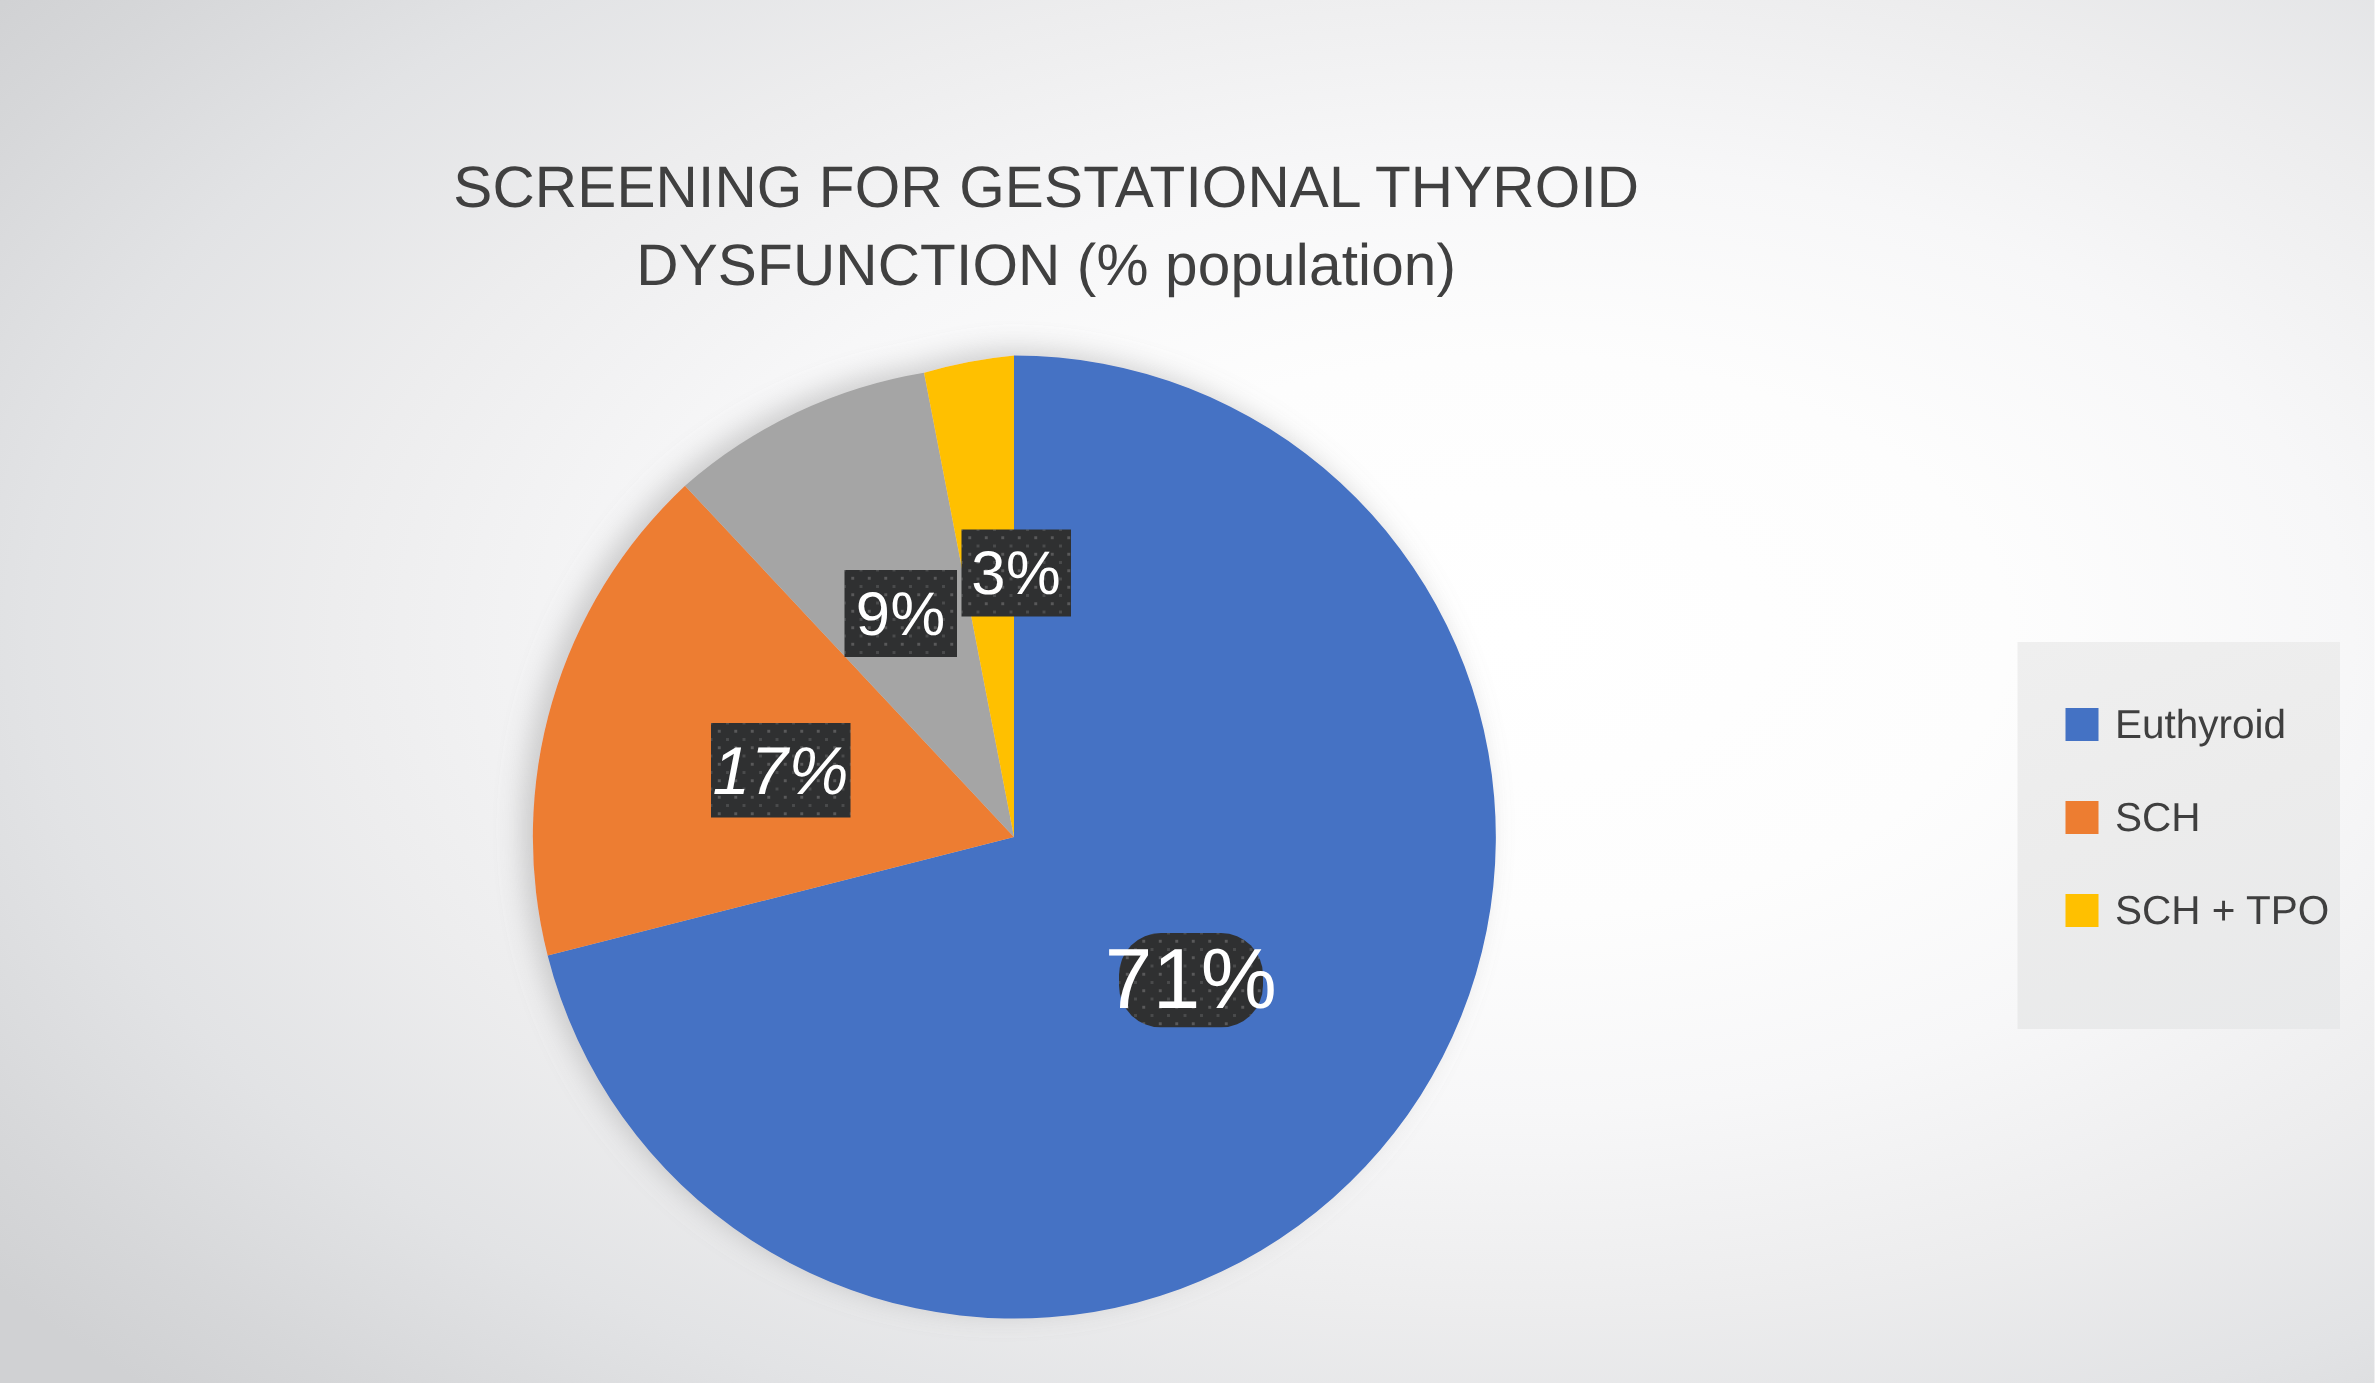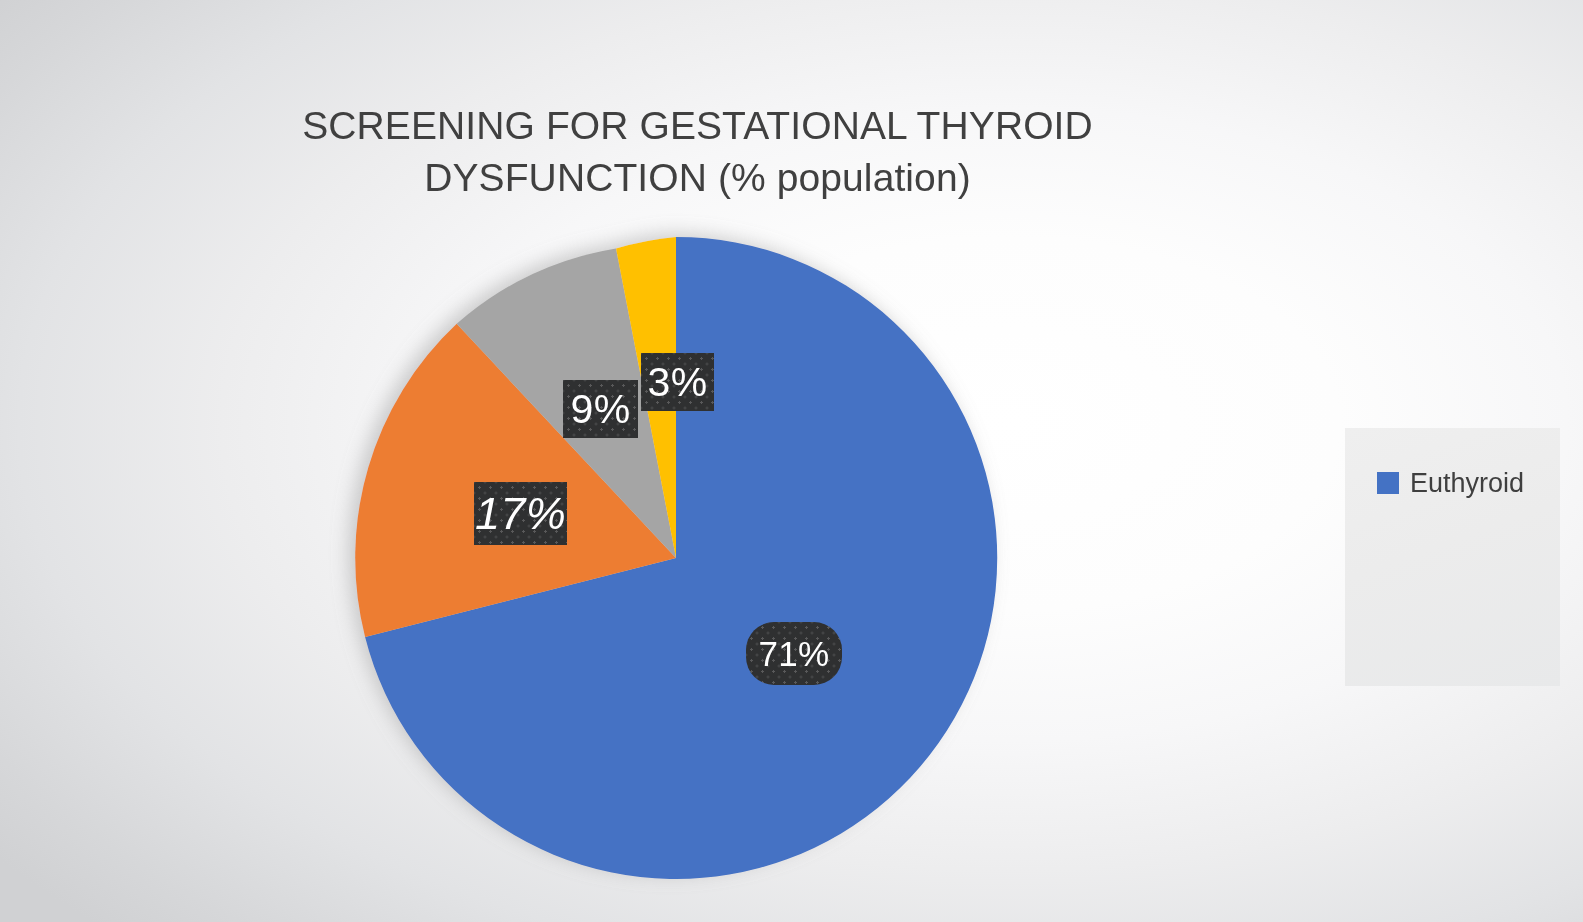--- a/index.html
+++ b/index.html
@@ -84,21 +84,21 @@
     display: flex;
     align-items: center;
     justify-content: center;
     font-size: 44px;
     line-height: 1;
     letter-spacing: 0.3px;
     padding: 0;
     box-sizing: border-box;
     white-space: nowrap;
   }
-  #label-euthyroid { left: 746px; top: 622px; width: 96px; height: 63px; font-size: 35px; border-radius: 28px; }
+  #label-euthyroid { left: 746px; top: 622px; width: 96px; height: 63px; font-size: 57px; border-radius: 28px; }
   #label-sch       { left: 474px; top: 482px; width: 93px; height: 63px; font-size: 45px; font-style: italic; }
   #label-tpo       { left: 563px; top: 380px; width: 75px; height: 58px; font-size: 41px; }
   #label-schtpo    { left: 641px; top: 353px; width: 73px; height: 58px; font-size: 41px; }
 
   
   #legend {
     position: absolute;
     left: 1345px;
     top: 428px;
     width: 215px;
@@ -161,15 +161,23 @@
     <div class="data-label" id="label-sch" style="color: rgb(255, 255, 255);">17%</div>
     <div class="data-label" id="label-tpo" style="color: rgb(255, 255, 255);">9%</div>
     <div class="data-label" id="label-schtpo" style="color: rgb(255, 255, 255);">3%</div>
   </div>
 
   <div id="legend">
     <div class="legend-item">
       <span class="legend-swatch" style="background: rgb(68, 114, 196);"></span>
       <span class="legend-label">Euthyroid</span>
     </div>
+    <div class="legend-item">
+      <span class="legend-swatch" style="background: rgb(237, 125, 49);"></span>
+      <span class="legend-label">SCH</span>
+    </div>
+    <div class="legend-item">
+      <span class="legend-swatch" style="background: rgb(255, 192, 0);"></span>
+      <span class="legend-label">SCH + TPO</span>
+    </div>
   </div>
 
 </div>
 
 </body></html>

